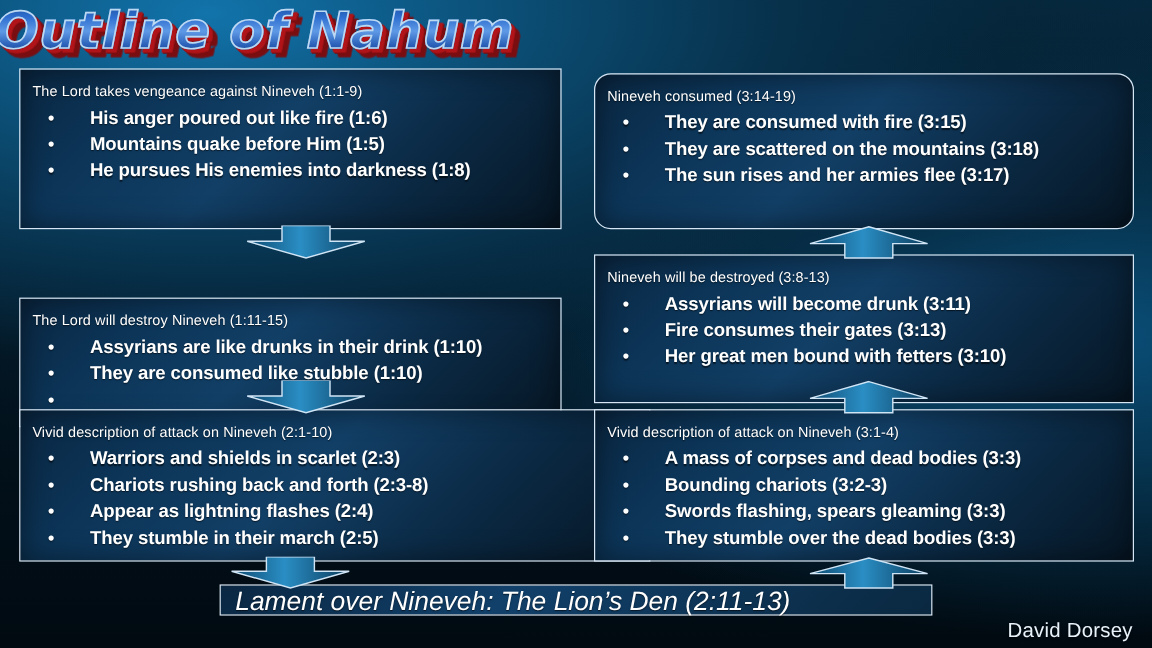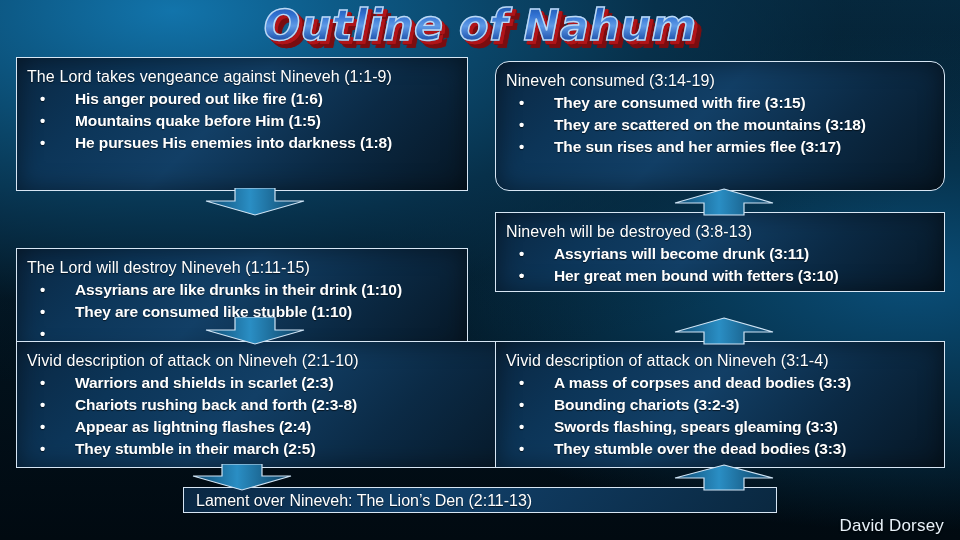--- a/index.html
+++ b/index.html
@@ -20,21 +20,20 @@
       radial-gradient(ellipse 90% 70% at 95% 52%, #0a4e78 0%, #06334e 30%, #02121c00 66%),
       linear-gradient(180deg, #06293f 0%, #041c2c 30%, #02121d 62%, #010a11 100%);
   }
 
   
   .title-wrap {
     position: absolute;
     top: 2px;
     left: 0;
     width: 960px;
-    text-align: center;
     pointer-events: none;
   }
   .title {
     display: inline-block;
     font-family: "DejaVu Sans", sans-serif;
     font-size: 42px;
     font-weight: bold;
     font-style: italic;
     letter-spacing: 0.5px;
     line-height: 48px;
@@ -54,21 +53,21 @@
     box-sizing: border-box;
     border: 1px solid #d7e6f4;
     background:
       linear-gradient(135deg, #0a2742 0%, #0c3558 22%, #123f66 45%, #0b2a45 70%, #061624 100%);
     box-shadow: inset 0 0 24px rgba(0,0,0,0.45);
     color: #ffffff;
     padding: 7px 10px 6px 10px;
     overflow: hidden;
   }
   .box .heading {
-    font-size: 16px;
+    font-size: 12px;
     line-height: 23px;
     letter-spacing: 0.1px;
     white-space: pre-line;
     text-shadow: 0 1px 1px rgba(0,0,0,0.6);
   }
   .box ul {
     list-style: none;
     margin: 0;
     padding: 0;
   }
@@ -86,40 +85,41 @@
     left: 13px;
     top: 0;
     font-size: 15px;
     line-height: 22px;
   }
 
   #box-l1 { left: 16px;  top: 57px;  width: 452px; height: 134px; }
   #box-l2 { left: 16px;  top: 212px; width: 452px; height: 108px; margin-top: 36px; }
   #box-l3 { left: 16px;  top: 341px; width: 526px; height: 127px; }
   #box-r1 { left: 495px; top: 61px;  width: 450px; height: 130px; border-radius: 14px; }
-  #box-r2 { left: 495px; top: 212px; width: 450px; height: 80px; }
+  #box-r2 { left: 495px; top: 212px; width: 450px; height: 124px; }
   #box-r3 { left: 495px; top: 341px; width: 450px; height: 127px; }
 
   #box-bottom {
     position: absolute;
     left: 183px;
     top: 487px;
     width: 594px;
     height: 26px;
     box-sizing: border-box;
     border: 1px solid #d7e6f4;
     background: linear-gradient(135deg, #0a2742 0%, #103venue 0%, #11406a 40%, #0a2840 100%);
     background: linear-gradient(135deg, #0a2742 0%, #11406a 40%, #0a2840 100%);
     padding: 2px 0 0 12px;
     color: #fff;
   }
   #box-bottom .heading {
-    font-size: 16px;
+    font-size: 22px;
     line-height: 21px;
     text-shadow: 0 1px 1px rgba(0,0,0,0.6);
+    font-style: italic;
   }
 
   
   .arrow {
     position: absolute;
   }
   .arrow svg { display: block; }
 
   
   #credit {
@@ -175,21 +175,21 @@
       <li><span class="bullet">•</span><span>They are consumed with fire (3:15)</span></li>
       <li><span class="bullet">•</span><span>They are scattered on the mountains (3:18)</span></li>
       <li><span class="bullet">•</span><span>The sun rises and her armies flee (3:17)</span></li>
     </ul>
   </div>
 
   <div class="box" id="box-r2">
     <div class="heading">Nineveh will be destroyed (3:8-13)</div>
     <ul>
       <li><span class="bullet">•</span><span>Assyrians will become drunk (3:11)</span></li>
-      <li><span class="bullet">•</span></li>
+      <li><span class="bullet">•</span><span>Fire consumes their gates (3:13)</span></li>
       <li><span class="bullet">•</span><span>Her great men bound with fetters (3:10)</span></li>
     </ul>
   </div>
 
   <div class="box" id="box-r3">
     <div class="heading">Vivid description of attack on Nineveh  (3:1-4)</div>
     <ul>
       <li><span class="bullet">•</span><span>A mass of corpses and dead bodies (3:3)</span></li>
       <li><span class="bullet">•</span><span>Bounding chariots (3:2-3)</span></li>
       <li><span class="bullet">•</span><span>Swords flashing, spears gleaming (3:3)</span></li>

